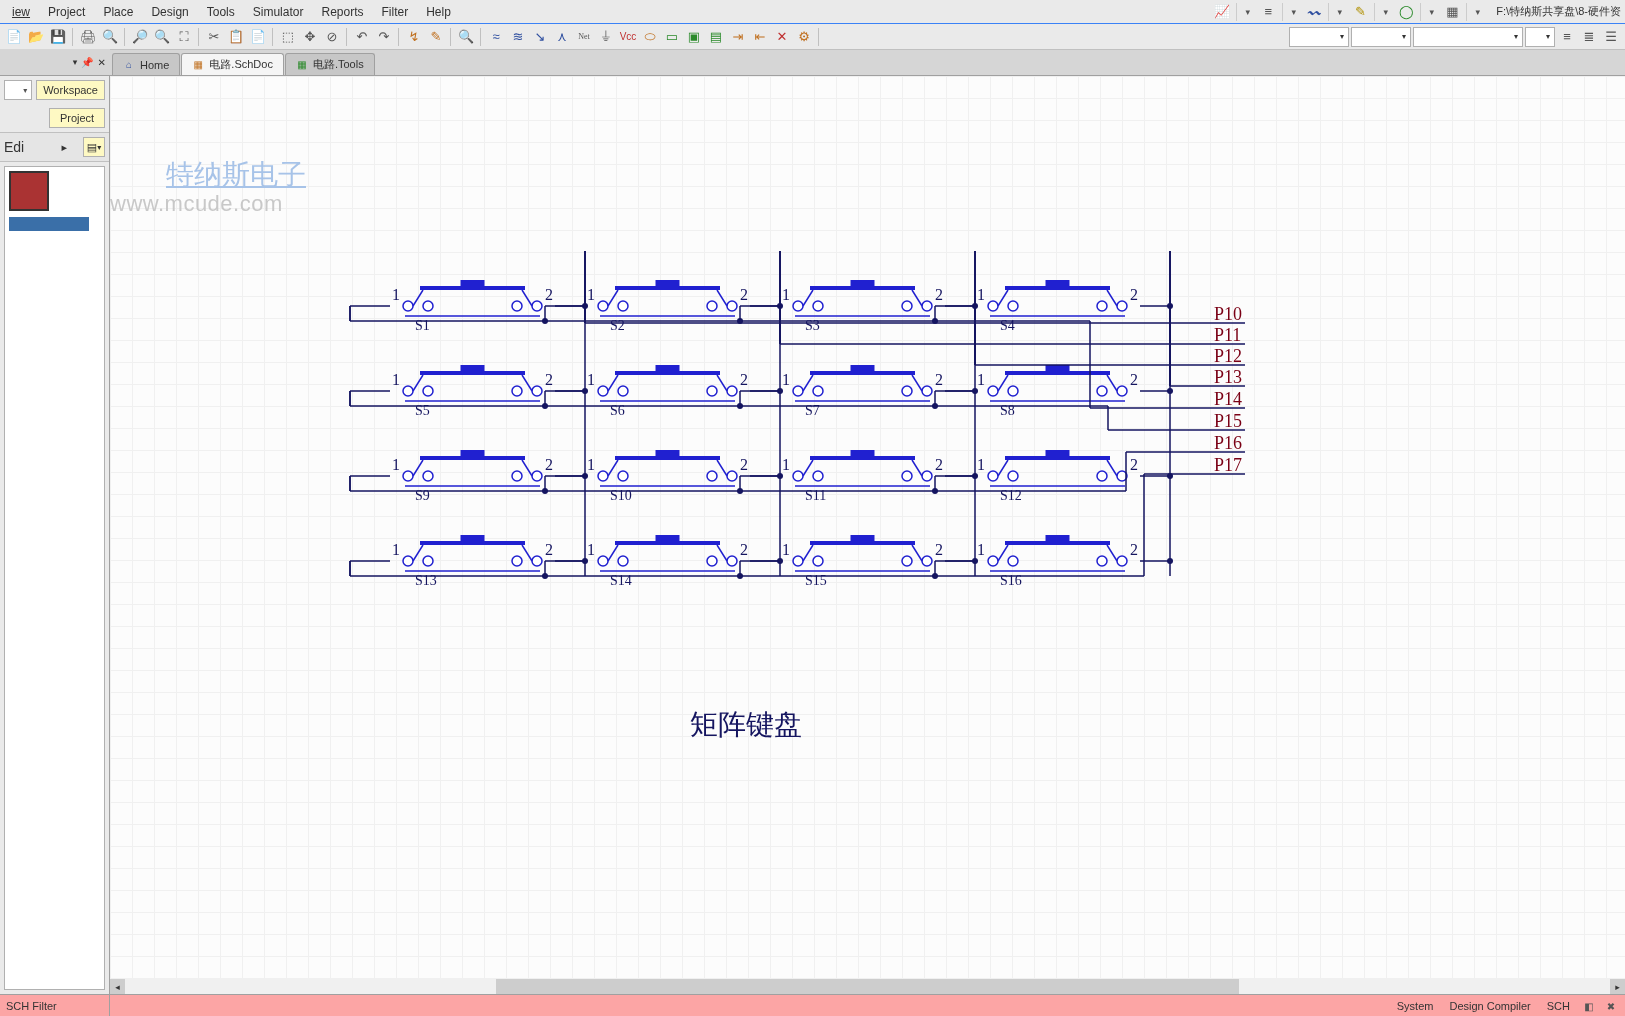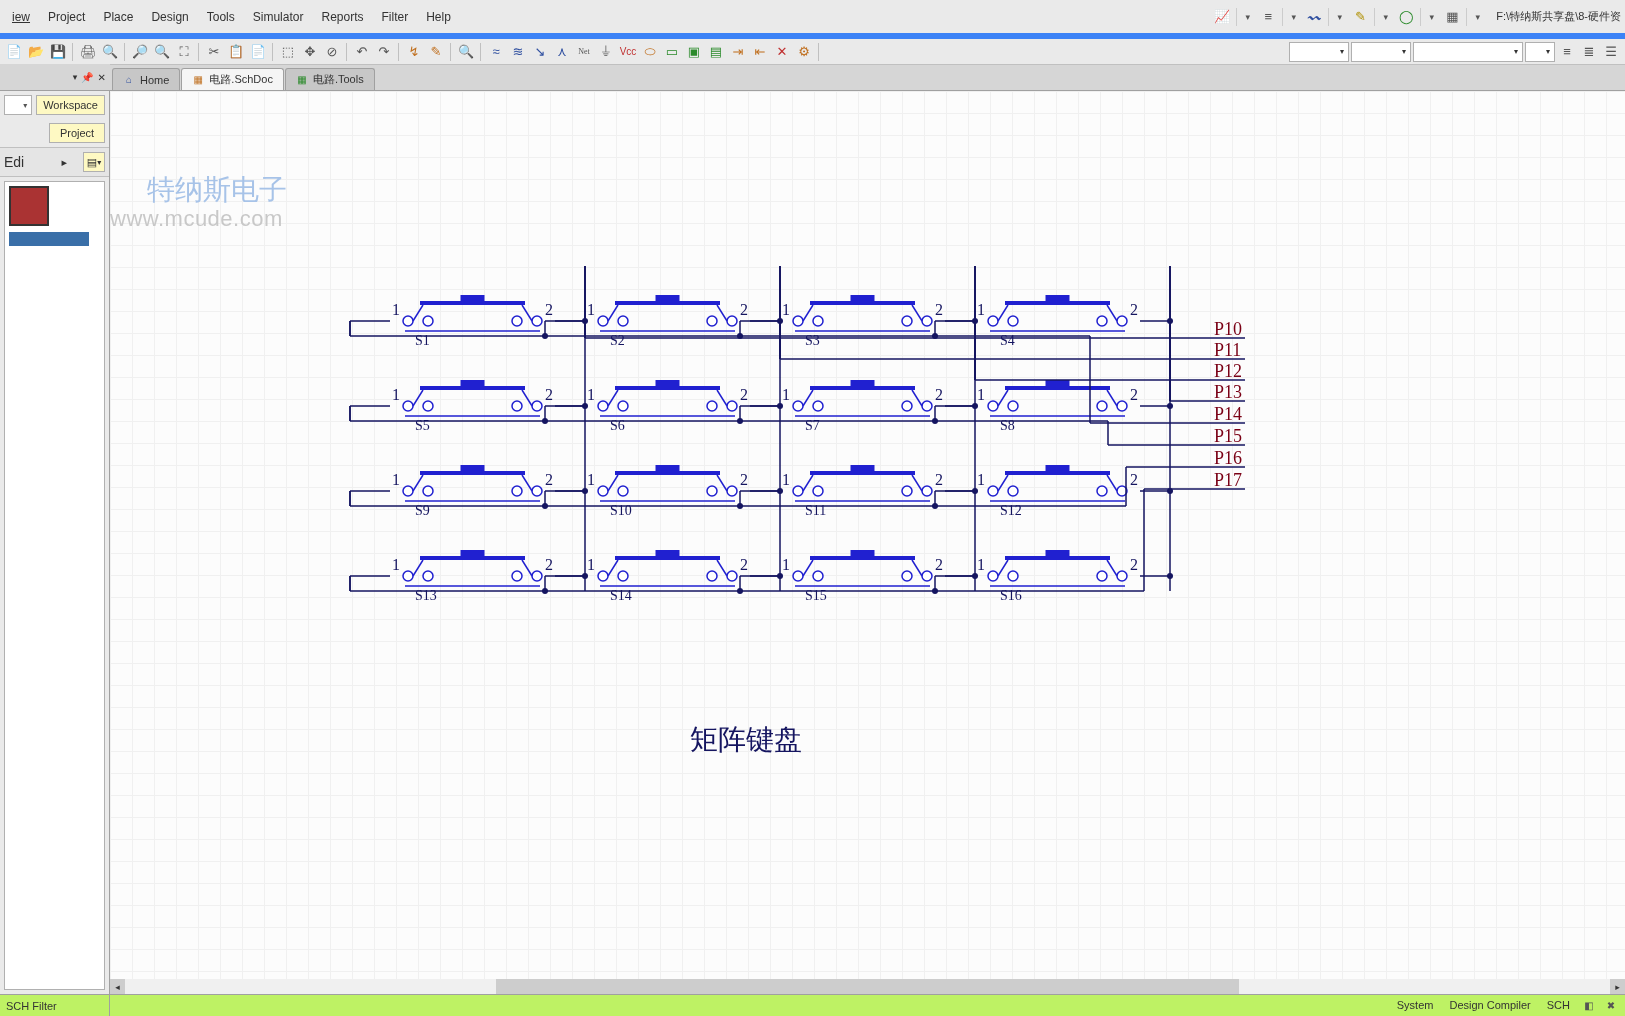--- a/index.html
+++ b/index.html
@@ -1,19 +1,19 @@
 <!DOCTYPE html>
 <html><head>
 <meta charset="utf-8">
 <style>
   * { box-sizing: border-box; }
   html, body { margin:0; padding:0; font-family: "Segoe UI", Tahoma, sans-serif; font-size:12px; color:#333; background:#fff; height:100%; overflow:hidden; }
   .app { display:flex; flex-direction:column; height:1016px; width:1625px; position:relative; }
   
-  .menubar { height:39px; display:flex; align-items:center; padding:0 4px; background:#eaeaea; border-bottom:6px solid #3b82f6; gap:2px; }
+  .menubar { height:24px; display:flex; align-items:center; padding:0 4px; background:#eaeaea; border-bottom:1px solid #3b82f6; gap:2px; }
   .menubar .item { padding:2px 8px; cursor:default; }
   .menubar-right { margin-left:auto; display:flex; align-items:center; gap:4px; }
   .dropdown-btn { width:18px; height:18px; display:flex; align-items:center; justify-content:center; font-size:9px; color:#555; border-left:1px solid #ccc; padding-left:4px; }
   
   .toolbars { height:26px; background:#eaeaea; border-bottom:1px solid #c0c0c0; display:flex; align-items:center; padding:0 4px; gap:2px; }
   .tool-icon { width:20px; height:20px; display:flex; align-items:center; justify-content:center; font-size:13px; color:#555; border:1px solid transparent; border-radius:2px; }
   .sep { width:2px; height:18px; border-left:1px solid #c0c0c0; margin:0 2px; }
   .tool-combo { height:20px; min-width:60px; background:#fff; border:1px solid #b0b0b0; font-size:11px; padding:0 4px; display:flex; align-items:center; }
   
   .tabs-bar { height:26px; background:#d6d6d6; display:flex; align-items:flex-end; border-bottom:1px solid #a0a0a0; }
@@ -31,40 +31,40 @@
   
   .canvas-wrap { flex:1; display:flex; flex-direction:column; min-width:0; }
   .canvas { flex:1; background:#fcfcfc; position:relative; overflow:hidden; }
   .grid-bg {
     position:absolute; inset:0;
     background-image:
       linear-gradient(#f0f0f0 1px, transparent 1px),
       linear-gradient(90deg,#f0f0f0 1px, transparent 1px);
     background-size:22px 22px;
   }
-  .watermark-cn { position:absolute; left:37px; top:80px; font-size:28px; color:#a7c3e8; font-family:SimSun,serif; }
+  .watermark-cn { position:absolute; left:56px; top:80px; font-size:28px; color:#a7c3e8; font-family:SimSun,serif;text-decoration:underline; }
   .watermark-url { position:absolute; left:0; top:115px; font-size:22px; color:#c8c8c8; letter-spacing:0.5px; font-family:Arial; }
   .watermark-logo { position:absolute; left:0; top:62px; width:46px; height:46px; background:#a33; border:2px solid #333; }
   .sch-title { position:absolute; left:580px; top:630px; font-size:28px; font-family:SimSun,serif; color:#151560; }
   
   .canvas svg { position:absolute; top:0; left:0; }
   .wire { stroke:#151560; stroke-width:1.5; fill:none; }
   .junction { fill:#151560; }
   .pin-label { font-family:"Times New Roman", serif; font-size:16px; fill:#151560; }
   .net-label { font-family:"Times New Roman", serif; font-size:18px; fill:#7a0015; }
   .sw-body { fill:#2020d0; }
   .sw-open { stroke:#2020d0; stroke-width:1.5; fill:#fff; }
   .designator { font-family:"Times New Roman", serif; font-size:14px; fill:#151560; }
   
   .hscroll { height:15px; background:#e0e0e0; display:flex; align-items:center; }
   .hscroll .arrow { width:15px; height:15px; background:#cdcdcd; display:flex; align-items:center; justify-content:center; font-size:9px; }
   .hscroll .track { flex:1; background:#f0f0f0; height:15px; position:relative; }
   .hscroll .thumb { position:absolute; left:25%; width:50%; height:100%; background:#cdcdcd; }
   
-  .status-bar { height:22px; background:#bef264; border-top:1px solid #a0a0a0; display:flex; align-items:flex-start;gap:26px; }
+  .status-bar { height:22px; background:#fca5a5; border-top:1px solid #a0a0a0; display:flex; align-items:flex-end;gap:26px; }
   .status-left { width:110px; border-right:1px solid #a0a0a0; height:100%; display:flex; align-items:center; padding:0 6px; font-size:11px; }
   .status-main { flex:1; display:flex; align-items:center; padding:0 6px; font-size:11px; font-weight:bold; }
   .status-right { margin-left:auto; display:flex; align-items:center; gap:2px; padding:0 4px; }
   .status-btn { padding:2px 6px; font-size:11px; border:1px solid transparent; }
   
   .ico-green { color:#2a8a2a; }
   .ico-orange { color:#c07020; }
   .ico-red { color:#c03030; }
   .ico-blue { color:#3050a0; }
   .ico-yellow { color:#b09000; }

